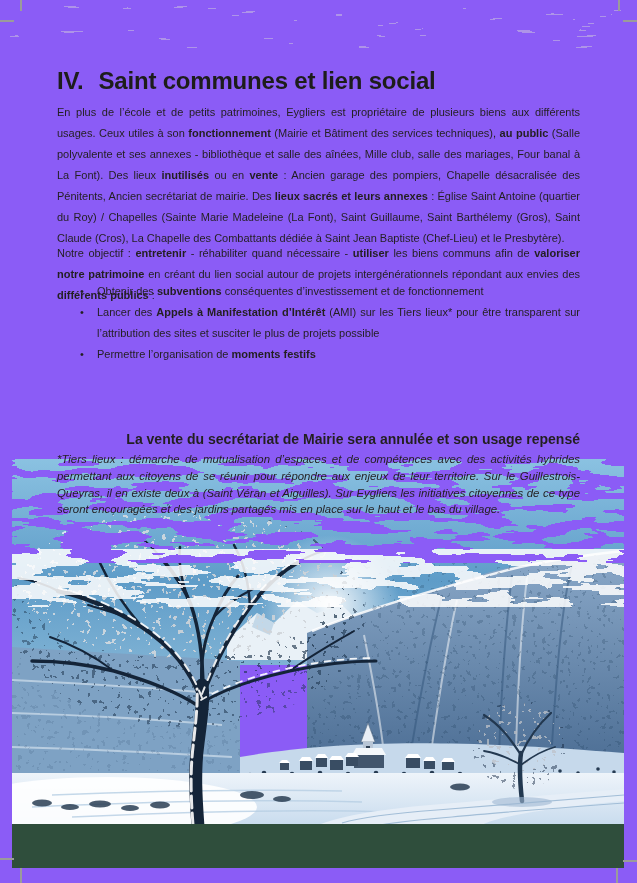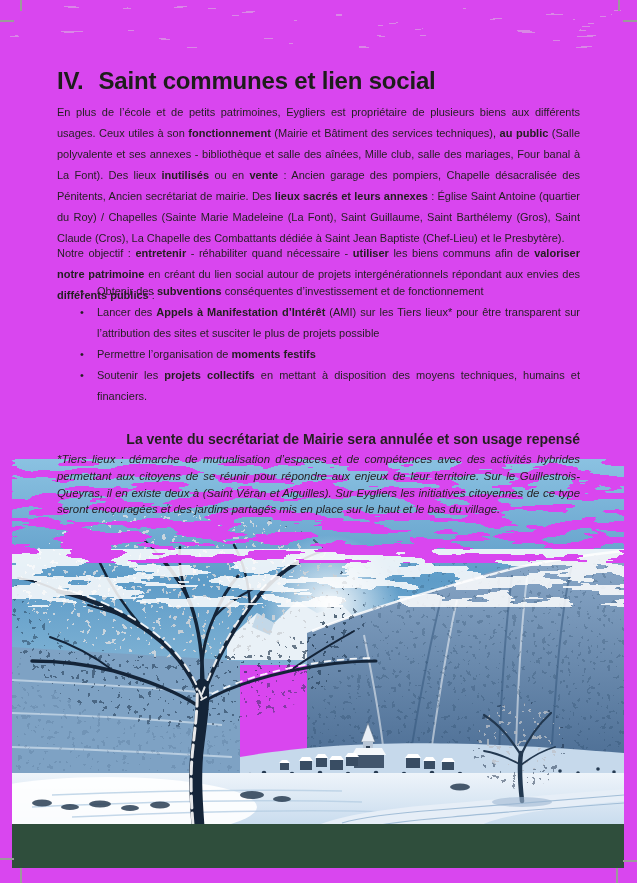--- a/index.html
+++ b/index.html
@@ -1,16 +1,16 @@
 <!DOCTYPE html>
 <html><head>
 <meta charset="utf-8">
 <style>
   html,body{margin:0;padding:0;background:#ffffff;}
-  .page{position:relative;width:637px;height:883px;background:#d946ef;overflow:hidden;
+  .page{position:relative;width:637px;height:883px;background:#8b5cf6;overflow:hidden;
         font-family:"Liberation Sans",sans-serif;color:#231f20;}
   .abs{position:absolute;}
   .paper-texture{position:absolute;left:0;top:6px;z-index:0;}
   
   .title{left:57px;top:51px;width:523px;font-size:24px;font-weight:700;color:#1d1d1b;
          display:flex;gap:15px;letter-spacing:-0.2px;z-index:3;}
   .body-text{font-size:11px;line-height:21px;text-align:justify;z-index:3;}
   .para1{left:57px;top:91px;width:523px;}
   .para2{left:57px;top:232px;width:523px;}
   .bullets{left:57px;top:281px;width:523px;list-style:none;margin:0;padding:0;}
@@ -238,21 +238,20 @@
   </h1>
 
   <p class="abs body-text para1"><span>En plus de l’école et de petits patrimoines, Eygliers est propriétaire de plusieurs  biens aux différents usages. Ceux utiles à son </span><span class="b">fonctionnement</span><span> (Mairie et Bâtiment des services techniques), </span><span class="b">au public</span><span> (Salle polyvalente et ses annexes  - bibliothèque et salle des aînées,  Mille club, salle des mariages, Four banal à La Font). Des lieux </span><span class="b">inutilisés</span><span> ou en </span><span class="b">vente</span><span> : Ancien garage des pompiers, Chapelle désacralisée des Pénitents, Ancien secrétariat de mairie. Des </span><span class="b">lieux sacrés et leurs annexes</span><span> : Église Saint Antoine (quartier du Roy) / Chapelles (Sainte Marie Madeleine (La Font), Saint Guillaume, Saint Barthélemy (Gros), Saint Claude (Cros), La Chapelle des Combattants dédiée à Saint Jean Baptiste (Chef-Lieu) et le Presbytère).</span></p>
 
   <p class="abs body-text para2"><span>Notre objectif :  </span><span class="b">entretenir</span><span> -  réhabiliter quand nécessaire -  </span><span class="b">utiliser</span><span> les biens communs afin de </span><span class="b">valoriser notre patrimoine</span><span> en créant du lien social autour de projets intergénérationnels répondant aux envies des </span><span class="b">différents publics</span><span> :</span></p>
 
   <ul class="abs body-text bullets">
     <li><span>Obtenir des </span><span class="b">subventions</span><span> conséquentes d’investissement et de fonctionnement</span></li>
     <li><span>Lancer des </span><span class="b">Appels à Manifestation d’Intérêt</span><span> (AMI) sur les Tiers lieux* pour être transparent sur l’attribution des sites et susciter le plus de projets possible</span></li>
     <li><span>Permettre l’organisation de </span><span class="b">moments festifs</span></li>
-    <li><span>Soutenir les </span><span class="b">projets collectifs</span><span> en mettant à disposition des moyens techniques, humains et financiers.</span></li>
   </ul>
 
   <p class="abs callout">La vente du secrétariat de Mairie sera annulée et son usage repensé</p>
 
   <p class="abs footnote">*Tiers lieux : démarche de mutualisation d’espaces et de compétences avec des activités hybrides permettant aux citoyens de se réunir pour répondre aux enjeux de leur territoire. Sur le Guillestrois-Queyras, il en existe deux à (Saint Véran et Aiguilles). Sur Eygliers les initiatives citoyennes de ce type seront encouragées et des jardins partagés mis en place sur le haut et le bas du village.</p>
 
   <div class="abs footer-bar"></div>
 
   <div class="abs crop" style="left:20px;top:0;width:2px;height:11px;"></div>
   <div class="abs crop" style="left:0;top:20px;width:14px;height:2px;"></div>

